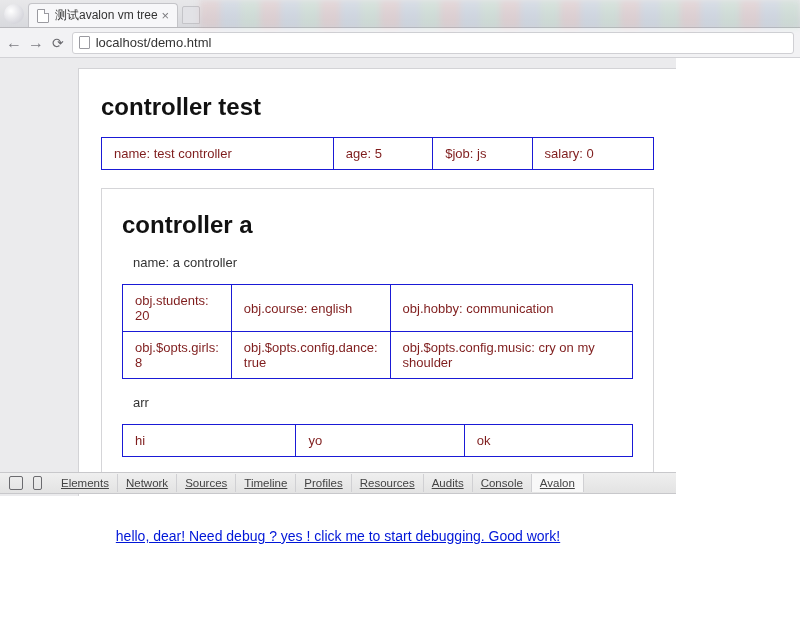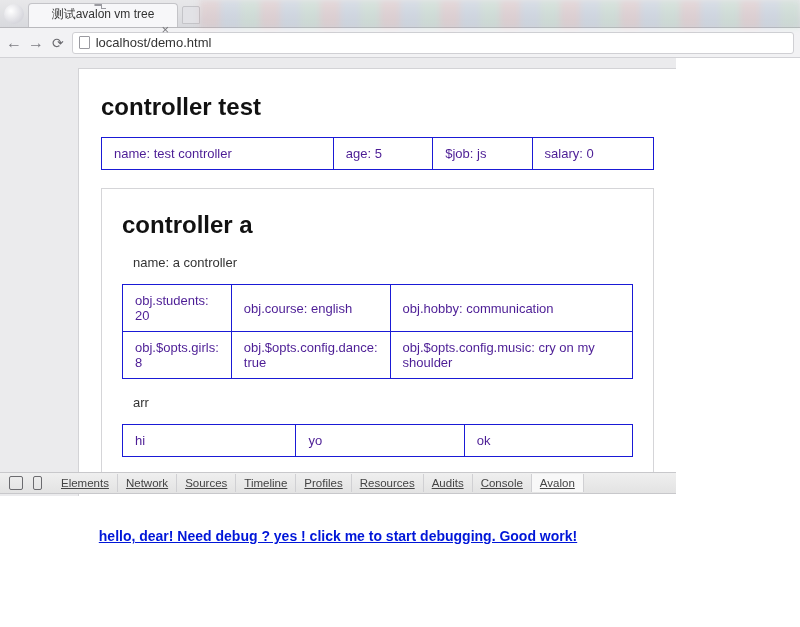--- a/index.html
+++ b/index.html
@@ -2,58 +2,58 @@
 <html><head>
 <meta charset="utf-8">
 <style>
   * { box-sizing: border-box; margin: 0; padding: 0; }
   html, body { width: 800px; height: 627px; font-family: Arial, sans-serif; background: #fff; overflow: hidden; }
   
   
   .chrome { width: 800px; }
   .tab-strip { height: 28px; background: linear-gradient(#e8e8ea, #d8d9dd); display: flex; align-items: flex-end; padding-left: 28px; position: relative; border-bottom: 1px solid #b9b9bd; filter: blur(0.2px); }
   .tab-strip::before { content: ""; position: absolute; left: 4px; top: 4px; width: 20px; height: 20px; background: radial-gradient(circle at 35% 35%, #fff, #d7d7dd 70%); border-radius: 50%; }
-  .tab { background: #f7f7f9; height: 24px; border-top-left-radius: 4px; border-top-right-radius: 4px; display: flex; align-items: center; padding: 0 8px; font-size: 12px; color: #333; min-width: 150px; border: 1px solid #c4c4c8; border-bottom: none; position: relative; flex-direction: column; }
+  .tab { background: #f7f7f9; height: 24px; border-top-left-radius: 4px; border-top-right-radius: 4px; display: flex; align-items: center; padding: 0 8px; font-size: 12px; color: #333; min-width: 150px; border: 1px solid #c4c4c8; border-bottom: none; position: relative; }
   .tab .fav { width: 12px; height: 14px; border: 1px solid #9a9aa0; border-radius: 1px; margin-right: 6px; position: relative; background: #fff; }
   .tab .fav::after { content: ""; position: absolute; right: -1px; top: -1px; width: 4px; height: 4px; background: #f7f7f9; border-left: 1px solid #9a9aa0; border-bottom: 1px solid #9a9aa0; }
   .tab .tab-x { margin-left: auto; color: #7a7a7e; font-size: 13px; line-height: 1; }
   .tab-after { width: 18px; height: 18px; margin-left: 4px; margin-bottom: 3px; background: #e2e2e6; border: 1px solid #c4c4c8; border-radius: 2px 2px 0 0; }
   .blur-band { position: absolute; top: 0; right: 0; left: 200px; height: 28px; background: repeating-linear-gradient(90deg, rgba(210,120,120,.15) 0 20px, rgba(120,160,210,.15) 20px 40px, rgba(120,200,150,.15) 40px 60px); filter: blur(3px); }
   
   .addr-bar { height: 30px; background: #f2f2f4; display: flex; align-items: center; padding: 0 6px; gap: 8px; border-bottom: 1px solid #d2d2d6; font-size: 14px; color: #555; }
   .nav-arrows { color: #7d7d82; font-size: 16px; display: flex; gap: 6px; align-items: center; }
   .nav-arrows span { line-height: 1; }
   .reload { font-size: 14px; color: #6a6a6f; }
   .omnibox { flex: 1; height: 22px; border: 1px solid #d0d0d4; border-radius: 3px; background: #fff; display: flex; align-items: center; padding: 0 6px; font-size: 13px; color: #333; }
   .omnibox .doc-icon { width: 11px; height: 13px; border: 1px solid #9a9aa0; border-radius: 1px; margin-right: 6px; background: #fff; }
   
   
   .viewport { width: 676px; height: calc(627px - 28px - 30px); background: #ebebed; position: relative; overflow: hidden; }
   .page-inner { position: absolute; left: 78px; top: 10px; right: 0; bottom: 0; background: #fff; border-left: 1px solid #d3d3d6; border-top: 1px solid #d3d3d6; padding: 18px 22px 0 22px; overflow: hidden; }
   
   h1.sec { font-size: 24px; font-weight: bold; color: #111; margin: 6px 0 16px 0; }
   
   table.btab { width: 100%; border-collapse: collapse; margin-bottom: 16px; }
-  table.btab td { border: 1px solid #1a1ad6; padding: 8px 12px; font-size: 13px; color: #4c1d95; }
+  table.btab td { border: 1px solid #1a1ad6; padding: 8px 12px; font-size: 13px; color: #7f1d1d; }
   
   .sub-block { border: 1px solid #d5d5d8; padding: 16px 20px 0 20px; margin-top: 18px; }
   .sub-block .plain { font-size: 13px; color: #333; margin: 8px 0 14px 11px; }
   
   
   .devtools { position: absolute; left: 0; right: 0; top: 414px; height: 22px; background: linear-gradient(#efefef, #e3e3e3); border-top: 1px solid #c8c8cb; border-bottom: 1px solid #c8c8cb; display: flex; align-items: center; font-size: 11.5px; color: #444; padding-left: 4px; z-index: 5; }
   .dev-icn { width: 14px; height: 14px; margin: 0 5px; display: inline-flex; align-items: center; justify-content: center; }
   .dev-icn.sq { border: 1.5px solid #6b6b6f; border-radius: 2px; }
   .dev-icn.ph { width: 9px; height: 14px; border: 1.5px solid #6b6b6f; border-radius: 2px; }
   .devtools .tabs { display: flex; gap: 0; margin-left: 6px; }
   .devtools .dtab { padding: 3px 8px; border-right: 1px solid #d0d0d3; text-decoration: underline; }
   .devtools .dtab.active { background: #f8f8f8; }
   
   
   .debug-area { position: absolute; left: 0; right: 0; top: 438px; bottom: 0; background: #fff; display: flex; justify-content: center; padding-top: 32px; z-index: 5; }
-  .debug-link { color: #0016d8; font-weight: bold; text-decoration: underline; font-size: 14px; }
+  .debug-link { color: #0016d8; font-weight: normal; text-decoration: underline; font-size: 14px; }
 </style>
 </head>
 <body>
 
 <div class="chrome">
   <div class="tab-strip">
     <div class="blur-band"></div>
     <div class="tab">
       <span class="fav"></span>
       <span>测试avalon vm tree</span>

